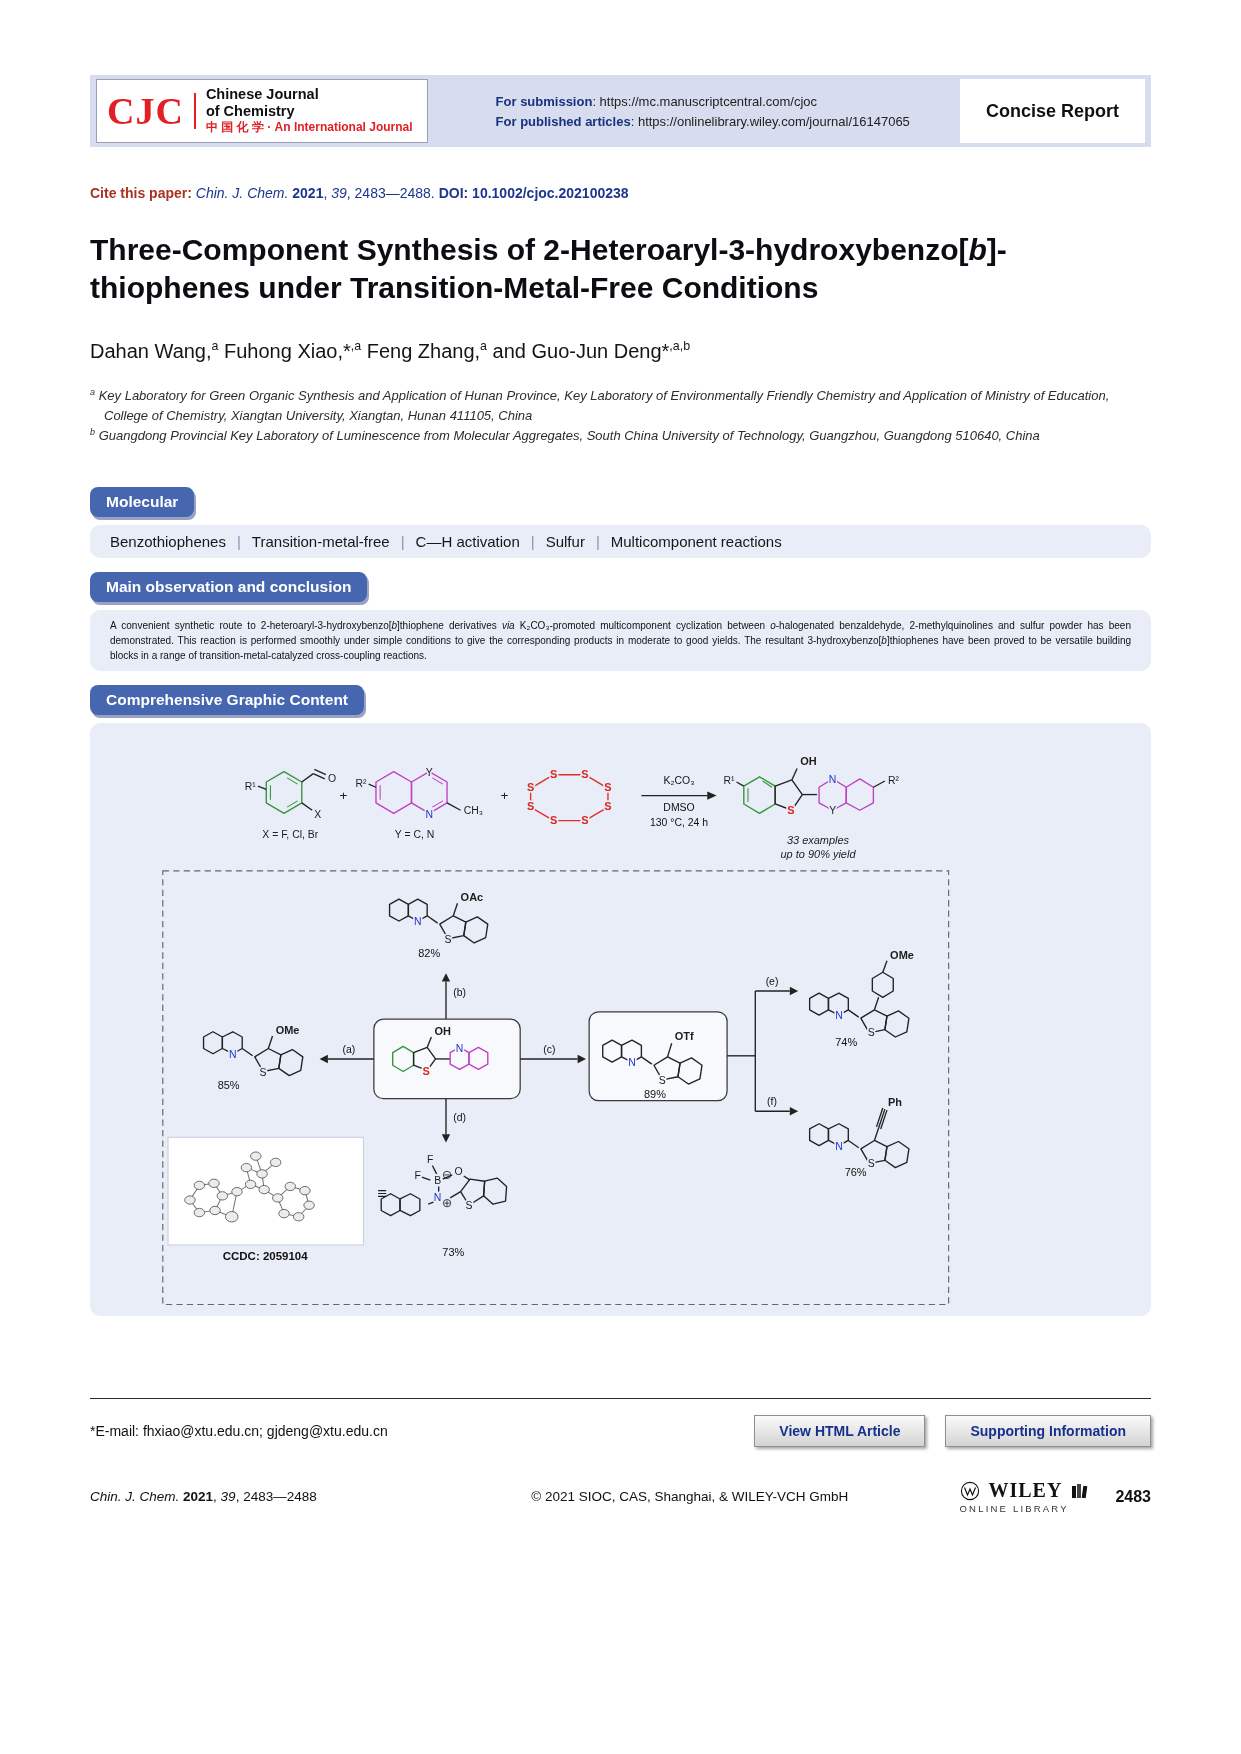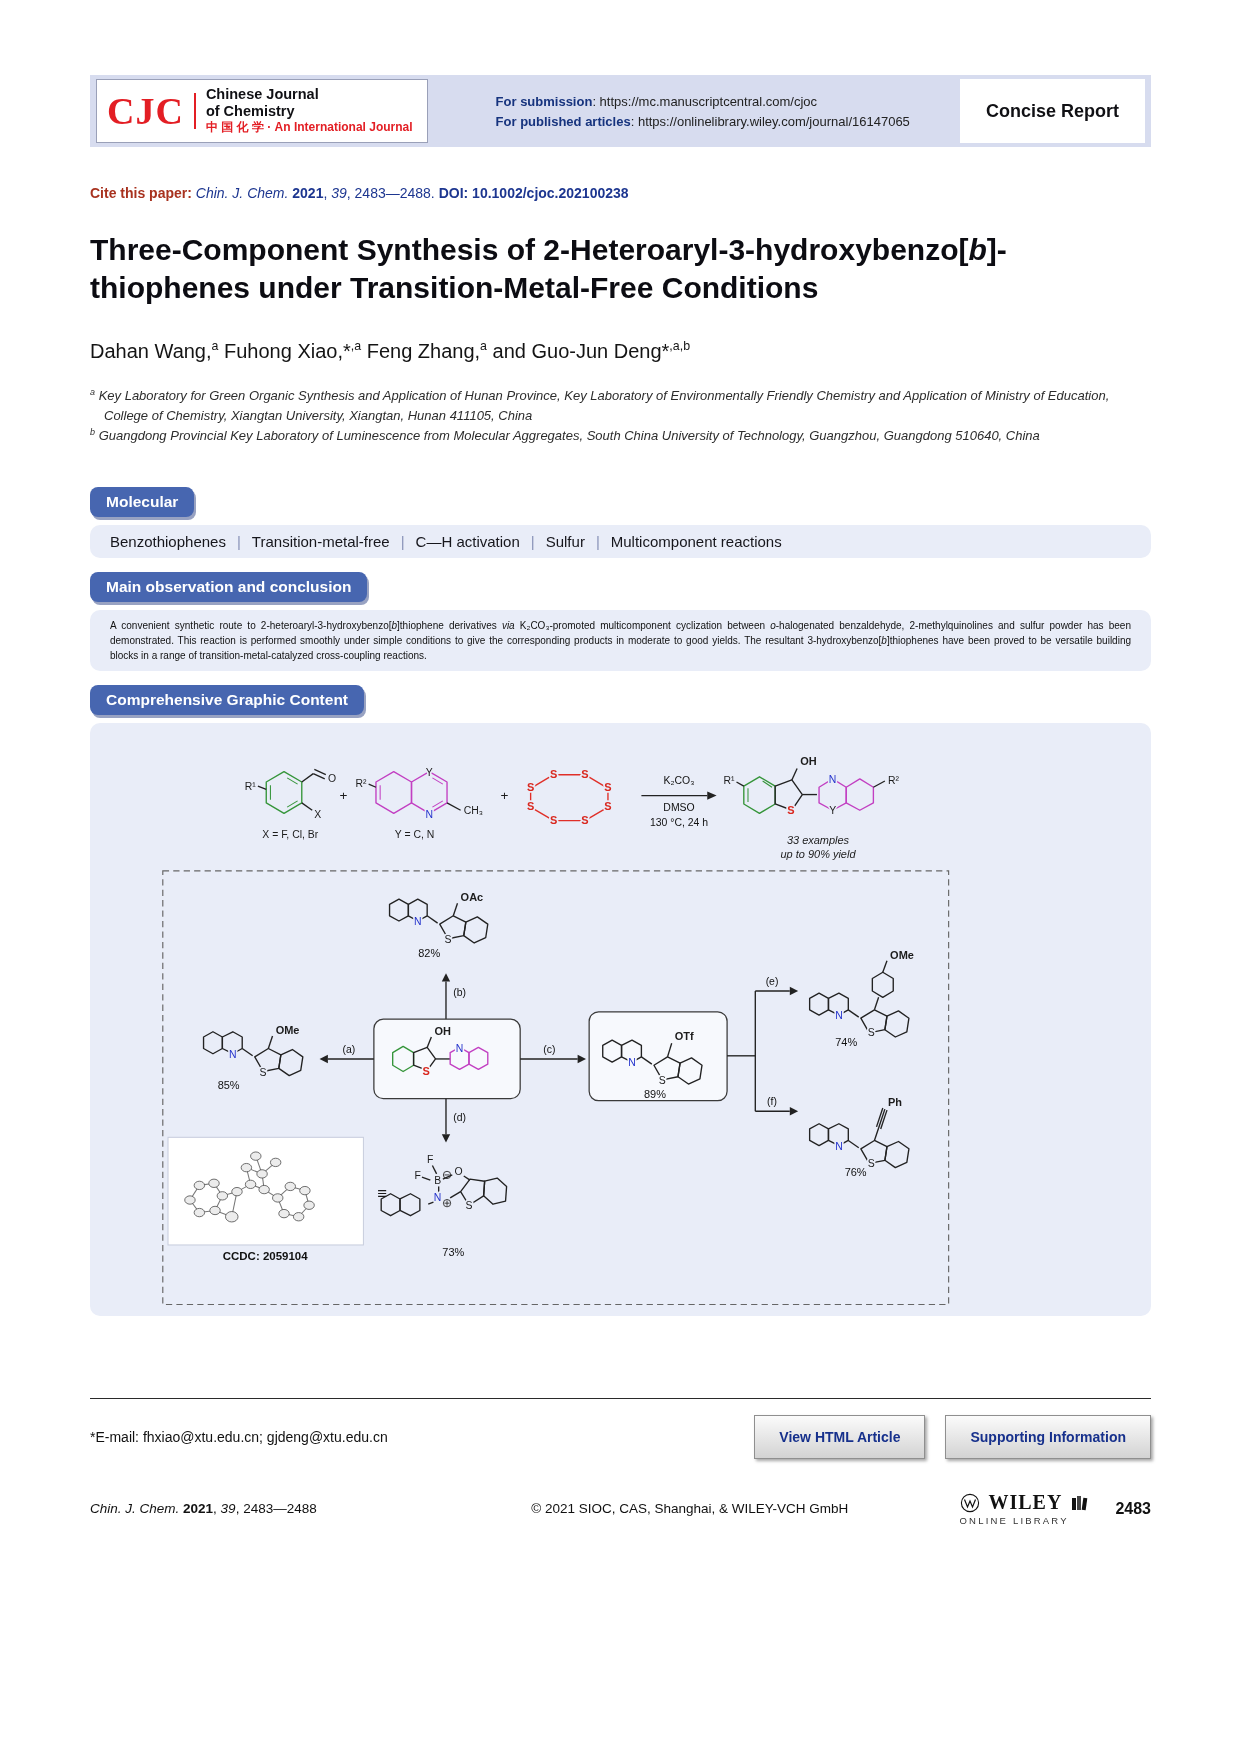--- a/index.html
+++ b/index.html
@@ -66,21 +66,21 @@
   .ccdc{font-size:11px;font-weight:bold;fill:#111}
   .ortep-bond{stroke:#777;stroke-width:1}
   .ortep-atom{stroke:#555;stroke-width:0.8;fill:#ececec}
 
   
   .footer{position:absolute;left:90px;width:1061px;top:1398px}
   .footer-rule{border-top:1.5px solid #2a2a2a}
   .footer-row1{display:flex;justify-content:space-between;align-items:center;margin-top:16px}
   .email{font-size:14px;color:#111}
   .footer-buttons{display:flex;gap:20px}
-  .f-btn{background:linear-gradient(#fbfbfb,#d3d3d3);border:1px solid #8f8f8f;box-shadow:2px 2px 3px rgba(0,0,0,.35);padding:13px 24px;font-size:14px;font-weight:bold;color:#16308c;cursor:pointer}
+  .f-btn{background:linear-gradient(#fbfbfb,#d3d3d3);border:1px solid #8f8f8f;box-shadow:2px 2px 3px rgba(0,0,0,.35);padding:7px 24px;font-size:14px;font-weight:bold;color:#16308c;cursor:pointer}
   .footer-row2{display:flex;align-items:center;margin-top:32px}
   .f-cite{font-size:13.5px;width:330px;color:#111}
   .f-copy{flex:1;text-align:center;font-size:13.5px;color:#111}
   .f-pub{display:flex;align-items:center}
   .wiley{display:flex;flex-direction:column;align-items:flex-start}
   .wiley-top{display:flex;align-items:center;gap:9px}
   .wiley-name{font-family:"Liberation Serif",serif;font-weight:bold;font-size:20px;letter-spacing:1px;color:#111}
   .wiley-sub{font-size:9.5px;letter-spacing:2.2px;color:#333;margin-top:1px}
   .page-num{font-size:16px;font-weight:bold;margin-left:26px;color:#111}
 </style>

